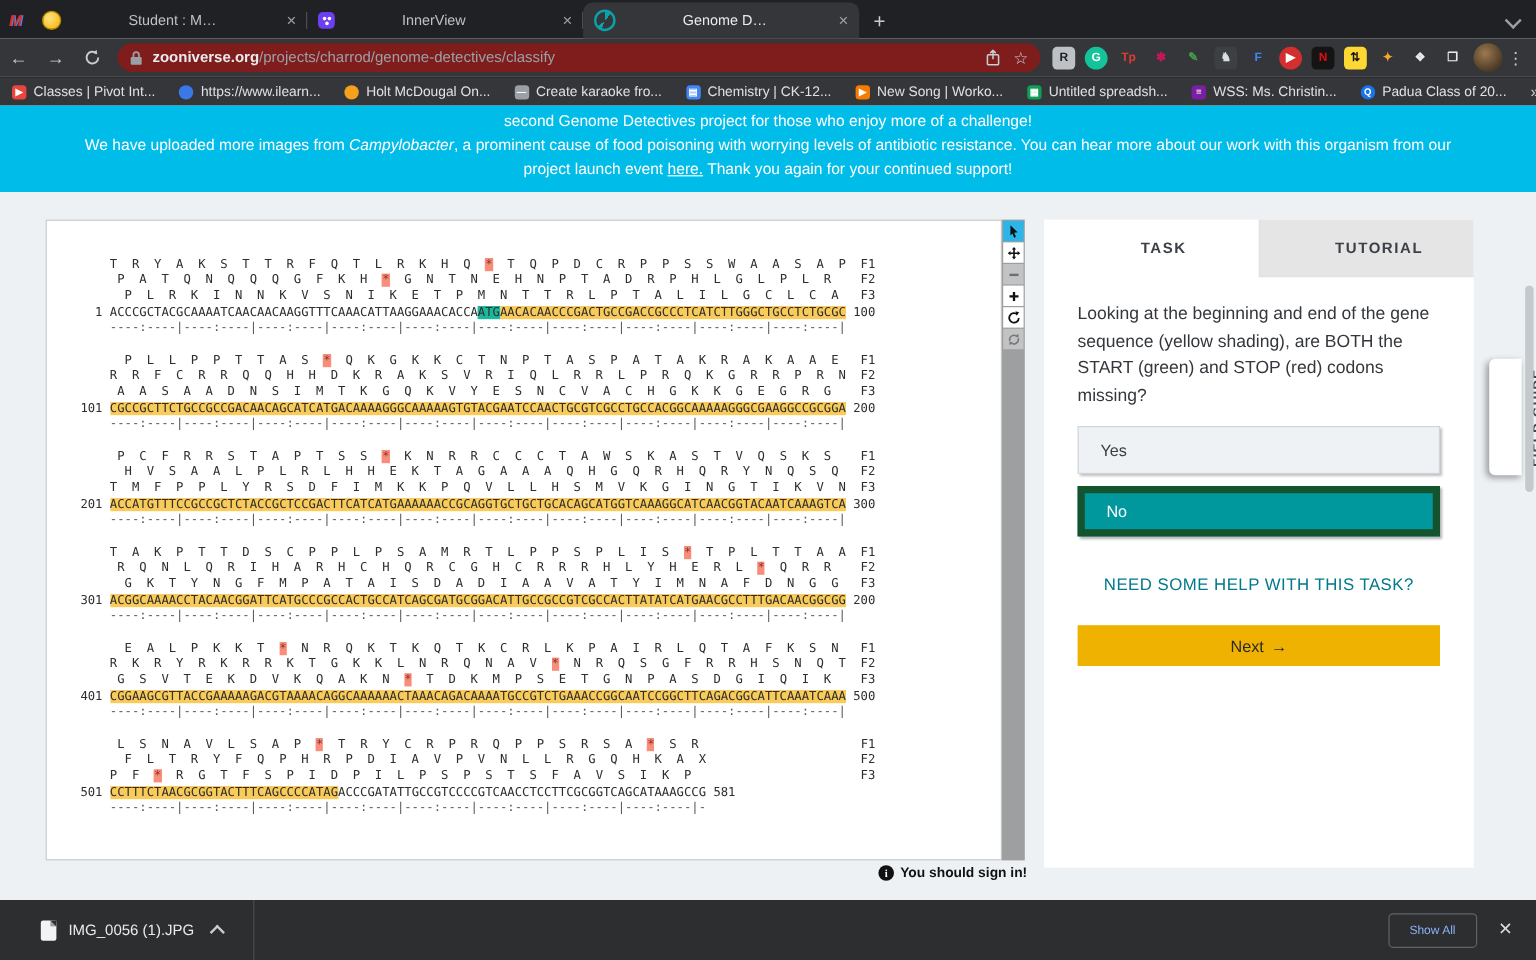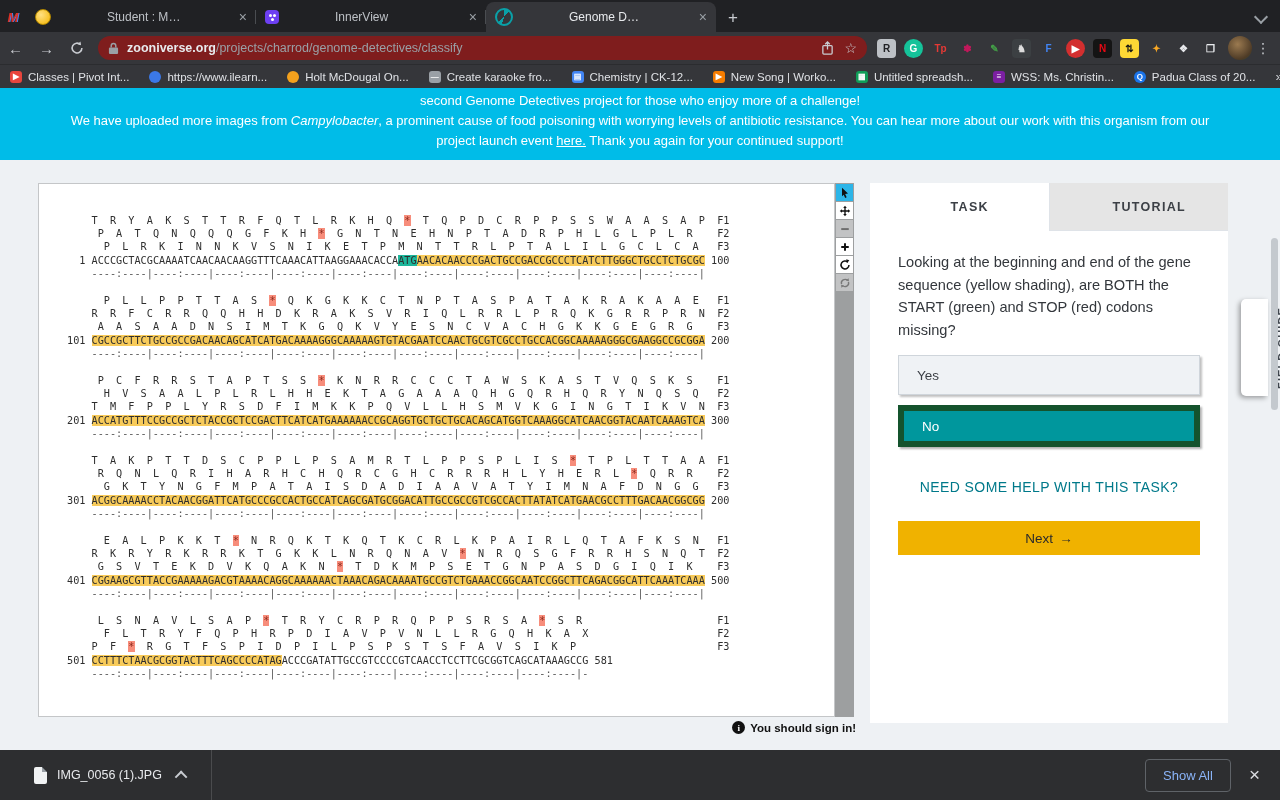--- a/index.html
+++ b/index.html
@@ -114,21 +114,21 @@
   #dl-chip{display:flex;align-items:center;padding-left:18px;height:100%;margin-left:16px;}
   #file-ico{width:13px;height:17px;background:#f1f3f4;border-radius:2px;position:relative;margin-right:10px;}
   #file-ico:after{content:"";position:absolute;right:0;top:0;border-style:solid;
         border-width:0 5px 5px 0;border-color:#2d2e30 #2d2e30 #9aa0a6 #9aa0a6;}
   #dl-name{color:#e8eaed;font-size:12.5px;}
   #dl-caret{margin-left:16px;width:7px;height:7px;border-left:2px solid #c9ccd1;
         border-top:2px solid #c9ccd1;transform:rotate(45deg) translateY(2px);}
   #dl-div{width:1px;height:50px;background:#4a4b4d;margin-left:24px;}
   #dl-right{margin-left:auto;display:flex;align-items:center;gap:18px;padding-right:20px;}
   #show-all{border:1px solid #5f6368;border-radius:4px;padding:8px 17px;color:#8ab4f8;
-        font-size:13px;font-weight:500;}
+        font-size:10px;font-weight:500;}
   #dl-close{color:#dadce0;font-size:19px;}
 </style>
 </head>
 <body>
 
 <div id="tabstrip">
   <span id="m-logo">M</span>
   <div id="tab-list" style="display: flex;">
       <div class="tab">
         <span class="fav fav-gold"></span>

